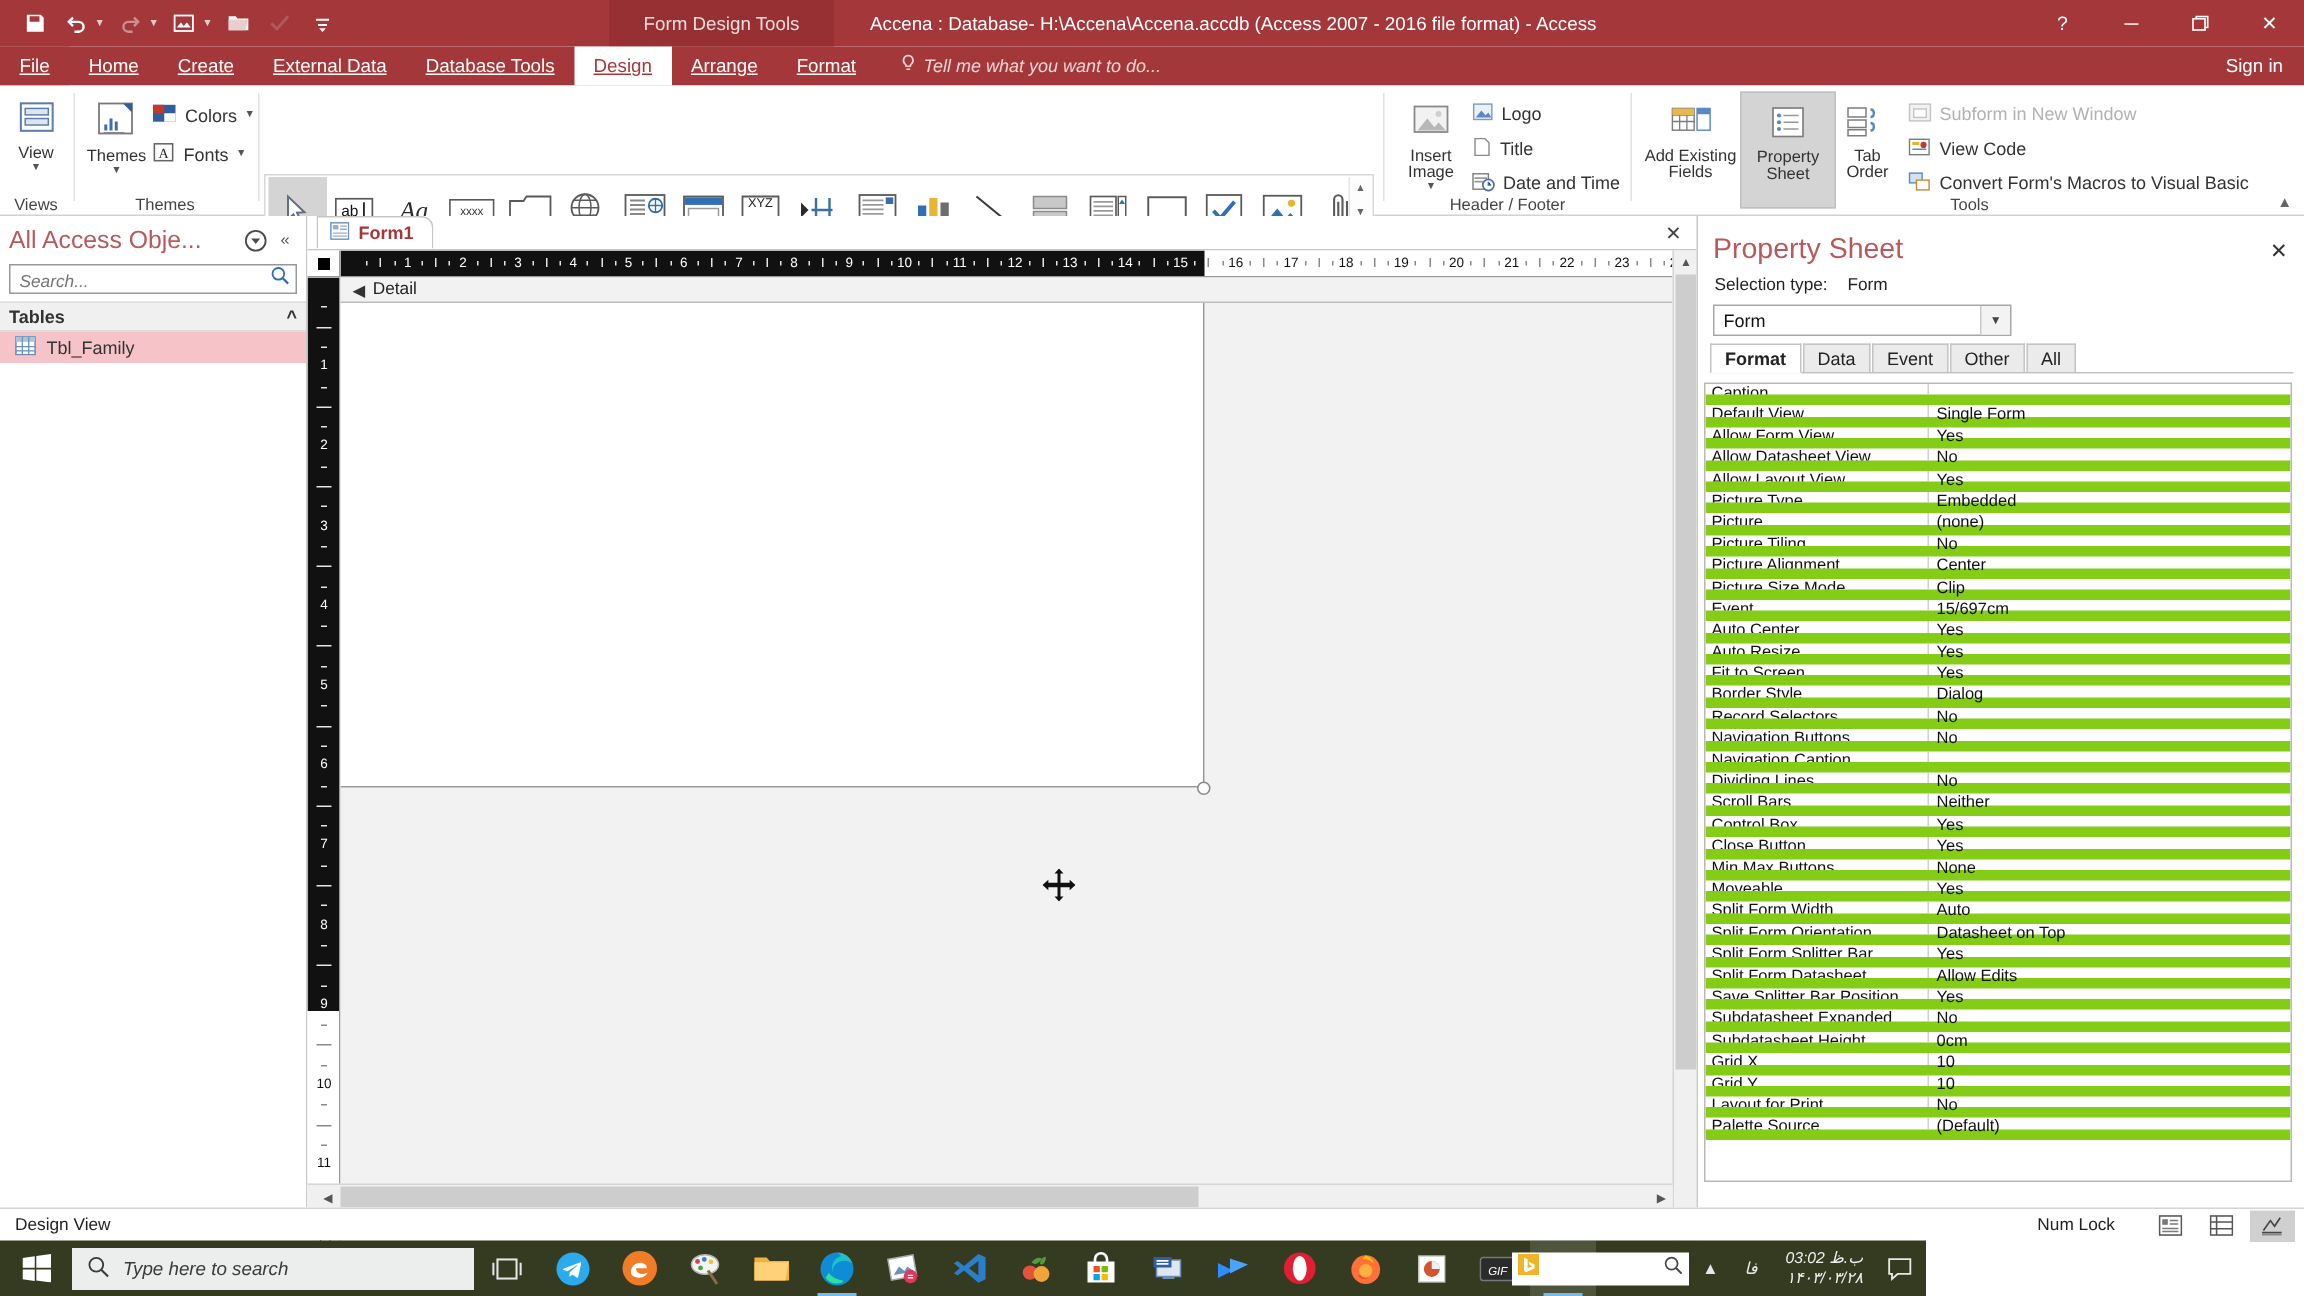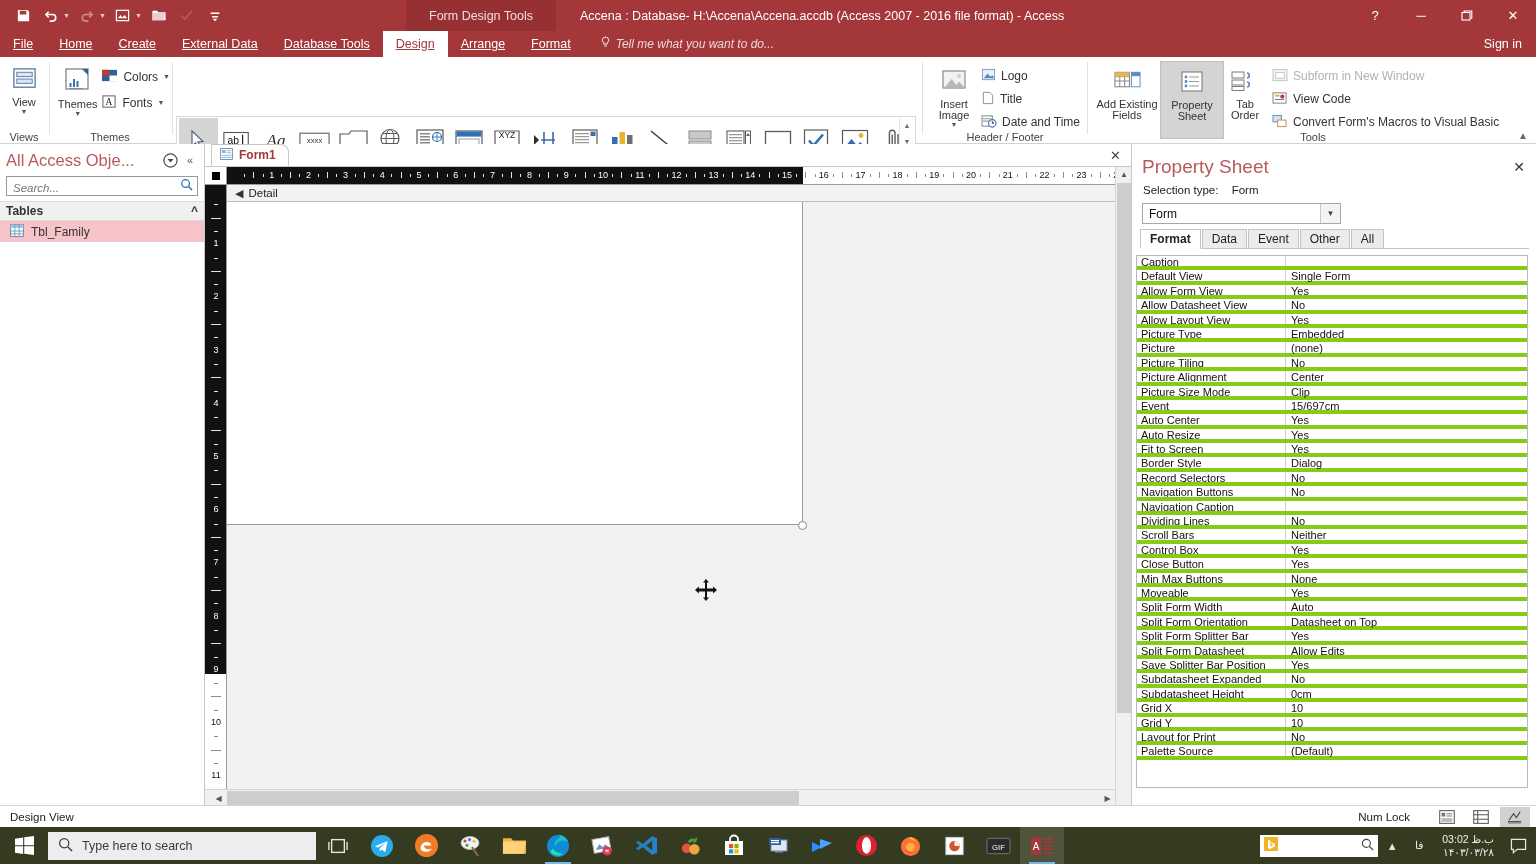--- a/index.html
+++ b/index.html
@@ -250,21 +250,21 @@
   }
   .ps-tab {
     padding: 2px 9px 2px 9px; font-size: 12px; color: #222; background: #ebebeb;
     border: 1px solid #c4c4c4; border-bottom: none; margin-right: 1px; line-height: 14px;
   }
   .ps-tab.active { background: #ffffff; font-weight: bold; border-bottom: 1px solid #ffffff; margin-bottom: -1px; }
   .ps-grid {
     position: absolute; left: 1136px; top: 255px; width: 392px; height: 533px;
     background: #ffffff; border: 1px solid #b8b8b8; overflow: hidden;
   }
-  .ps-row { display: flex; height: 14.4px; border-bottom: 4px solid #84cc16; }
+  .ps-row { display: flex; height: 14.4px; border-bottom: 7px solid #84cc16; }
   .ps-key {
     width: 149px; padding-left: 4px; font-size: 11px; color: #111;
     border-right: 1px solid #d0d0d0; line-height: 13px; white-space: nowrap; overflow: hidden;
   }
   .ps-val { flex: 1; padding-left: 5px; font-size: 11px; color: #111; line-height: 13px; }
 
   
   .statusbar {
     position: absolute; left: 0; top: 805px; width: 1536px; height: 22px;
     background: #ffffff; border-top: 1px solid #d5d5d5; display: flex; align-items: center;
@@ -274,22 +274,22 @@
     position: absolute; right: 6px; top: 0; height: 22px; display: flex; align-items: center; gap: 4px; text-align: right;
   }
   .status-right .numlock { font-size: 11.5px; color: #222; margin-right: 18px; }
   .vbtn {
     width: 30px; height: 21px; display: flex; align-items: center; justify-content: center; color: #444;
   }
   .vbtn.active { background: #d0d0d0; }
 
   
   .taskbar {
-    position: absolute; left: 0; top: 827px; width: 1536px; height: 37px;
-    background: #353b21; display: flex; align-items: center;
+    position: absolute; left: 0; top: 827px; width: 1284px; height: 37px;
+    background: #353b21; display: flex; align-items: center; font-style: italic;
   }
   .start-btn { width: 48px; height: 37px; display: flex; align-items: center; justify-content: center; }
   .tb-search {
     width: 268px; height: 28px; background: #eceded; display: flex; align-items: center;
     gap: 9px; padding-left: 10px; font-size: 12.5px; color: #3a3a3a;
   }
   .tb-icon {
     width: 44px; height: 37px; display: flex; align-items: center; justify-content: center;
     position: relative;
   }

